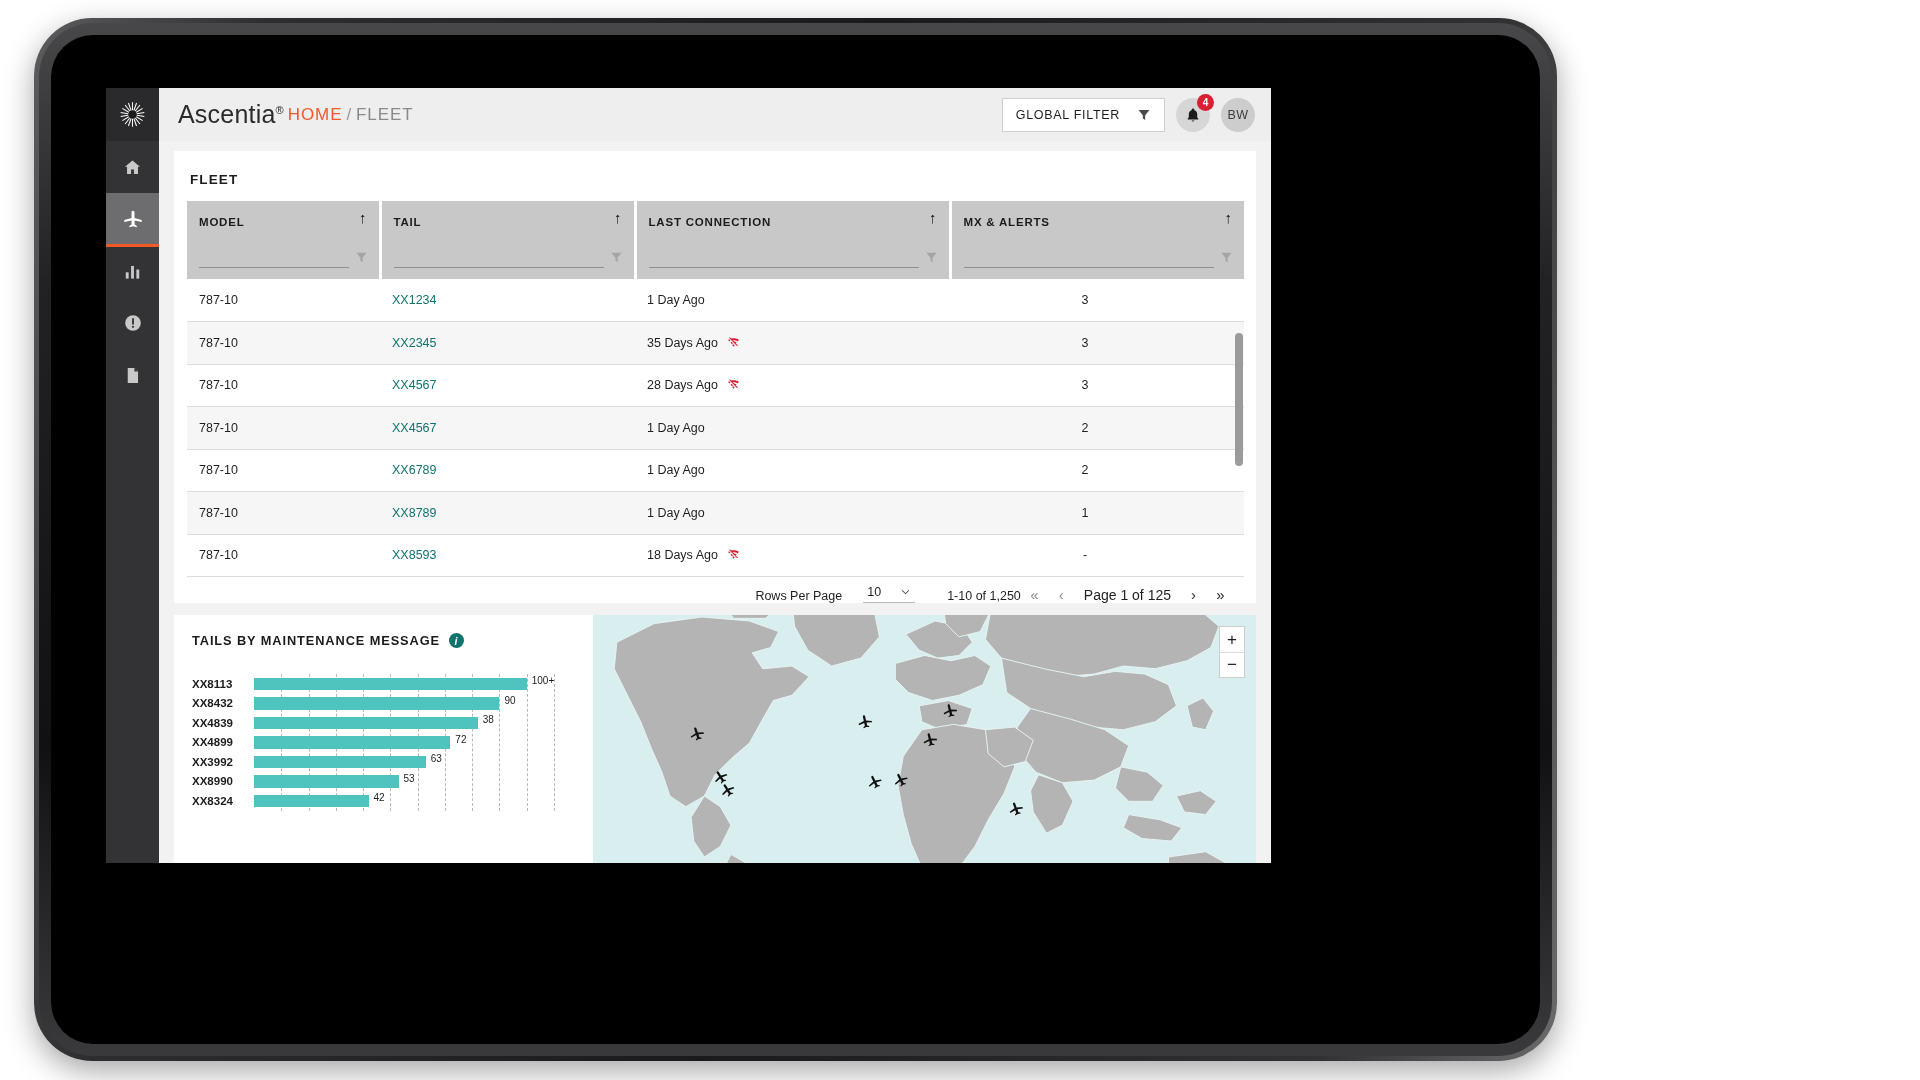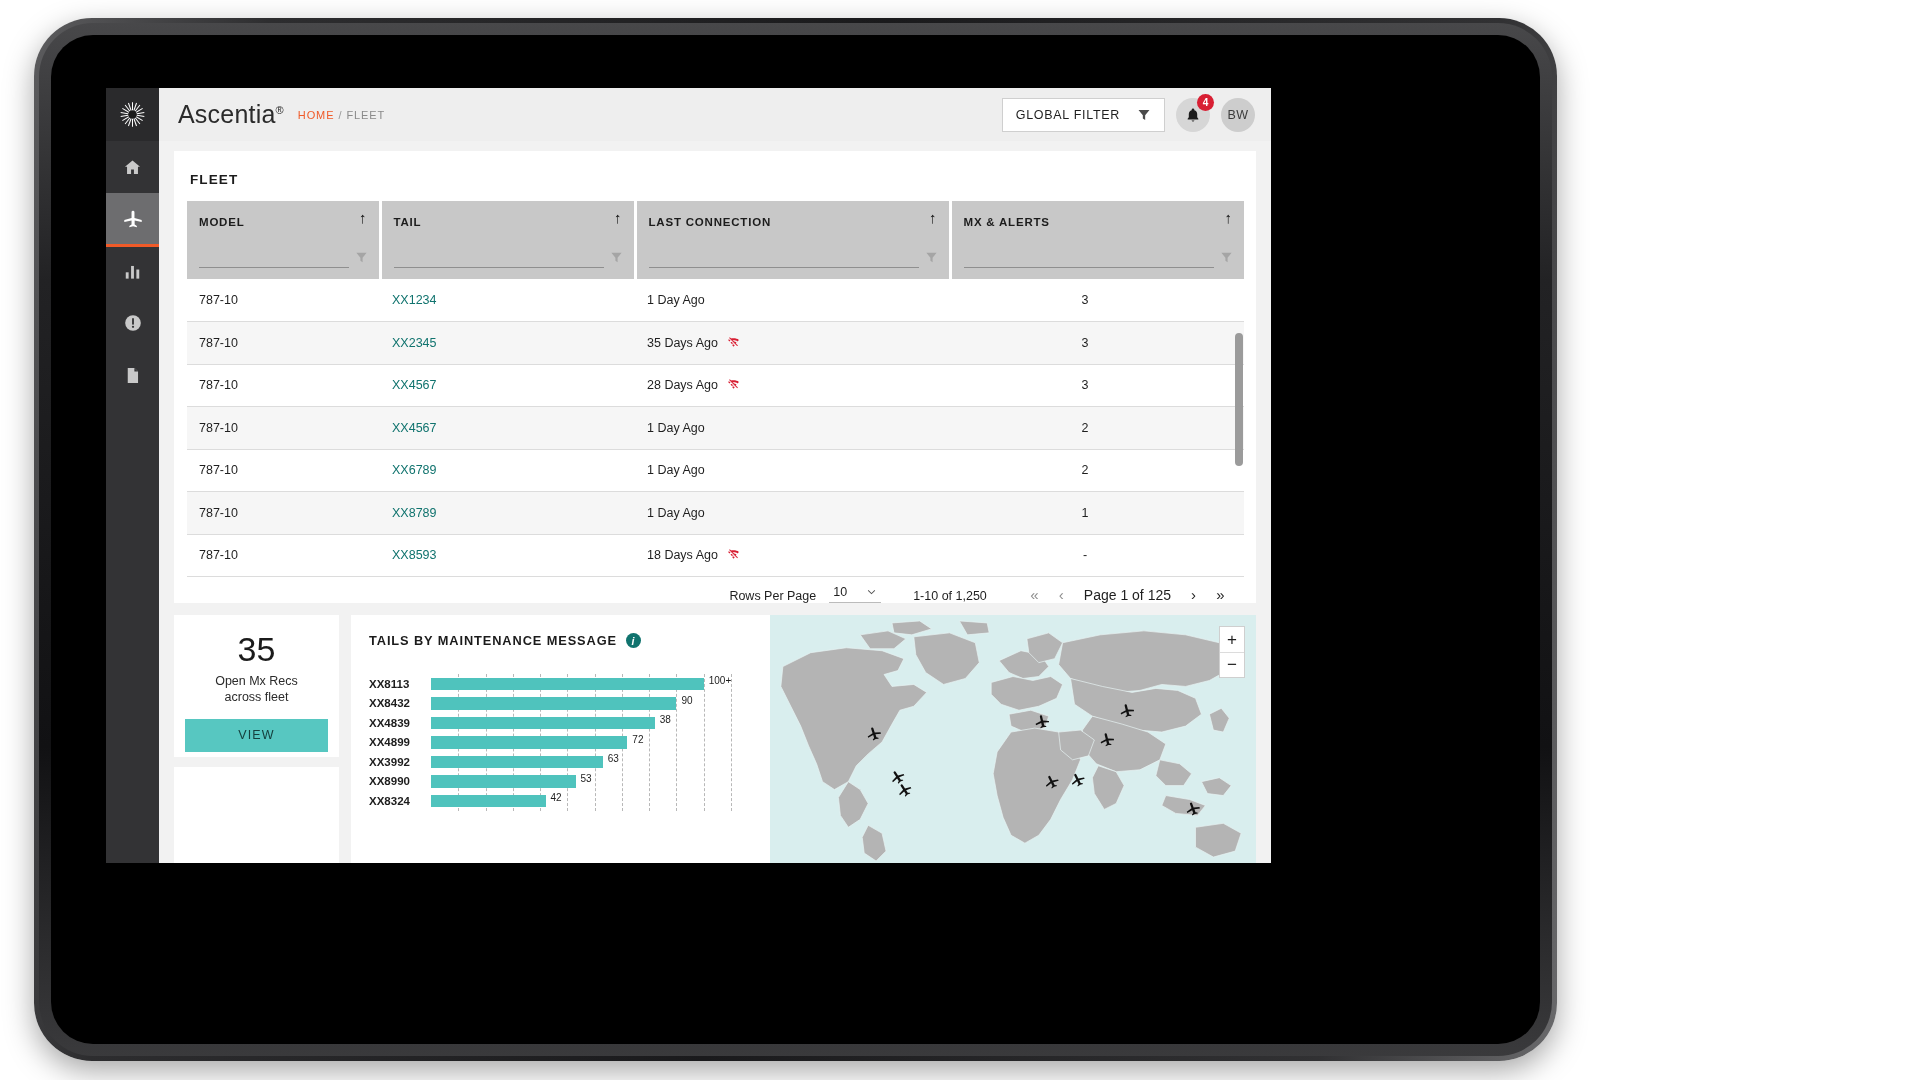--- a/index.html
+++ b/index.html
@@ -84,21 +84,21 @@
     background: #eeeeee;
     display: flex; align-items: center;
   }
   #brand {
     margin-left: 19px;
     font-size: 25px; color: #2b2b2b; font-weight: 400;
     letter-spacing: .2px;
   }
   #brand sup { font-size: 11px; vertical-align: super; }
   #breadcrumb {
-    margin-left: 14px; font-size: 11px; letter-spacing: .9px;
+    margin-left: 4px; font-size: 17px; letter-spacing: .9px;
   }
   #breadcrumb .crumb-home { color: #f05a28; }
   #breadcrumb .crumb-sep { color: #9a9a9a; margin: 0 4px; }
   #breadcrumb .crumb-cur { color: #8a8a8a; }
   #topbar-right {
     margin-left: auto; margin-right: 16px;
     display: flex; align-items: center; gap: 11px;
   }
   #global-filter {
     display: flex; align-items: center; gap: 17px;
@@ -199,23 +199,23 @@
     position: absolute; left: 0; bottom: 0;
     width: 100%; height: 62px;
     display: flex; align-items: flex-end; justify-content: flex-end;
     padding-right: 22px; gap: 0;
     font-size: 12.5px; color: #1f1f1f;
   }
   #rows-label { margin-right: 13px; }
   #rows-select {
     display: flex; align-items: center; gap: 19px;
     border-bottom: 1px solid #bbb; padding: 2px 4px 3px 4px;
-    cursor: pointer; margin-right: 32px;
-  }
-  #range-text { margin-right: 34px; }
+    cursor: pointer; margin-right: 32px; margin-left: 8px;
+  }
+  #range-text { }
   .pager-btn {
     width: 27px; text-align: center; color: #8e8e8e;
     font-size: 15px; cursor: pointer; user-select: none;
   }
   .pager-btn.dark { color: #1f1f1f; }
   #page-text { margin: 0 9px; font-size: 14px; color: #1f1f1f; }
 
   
   #bottom-row {
     position: absolute; left: 15px; top: 474px;
@@ -542,31 +542,20 @@
             <span class="pager-btn">«</span>
             <span class="pager-btn">‹</span>
             <span id="page-text">Page 1 of 125</span>
             <span class="pager-btn dark">›</span>
             <span class="pager-btn dark">»</span>
           </div>
         </section>
 
         <div id="bottom-row">
 
-          <div style="position:relative;width:165px;flex:0 0 auto;">
-            <div id="stat-card">
-              <div id="stat-value">35</div>
-              <div id="stat-label">
-                <span>Open Mx Recs</span><br>
-                <span>across fleet</span>
-              </div>
-              <button id="stat-view-btn">VIEW</button>
-            </div>
-            <div id="stat-card-2"></div>
-          </div>
 
           <div id="wide-card">
 
             <div id="chart-pane">
               <div id="chart-title">
                 <span>TAILS BY MAINTENANCE MESSAGE</span>
                 <span id="info-icon">i</span>
               </div>
               <div id="chart-area">
                 <div id="grid-layer">

